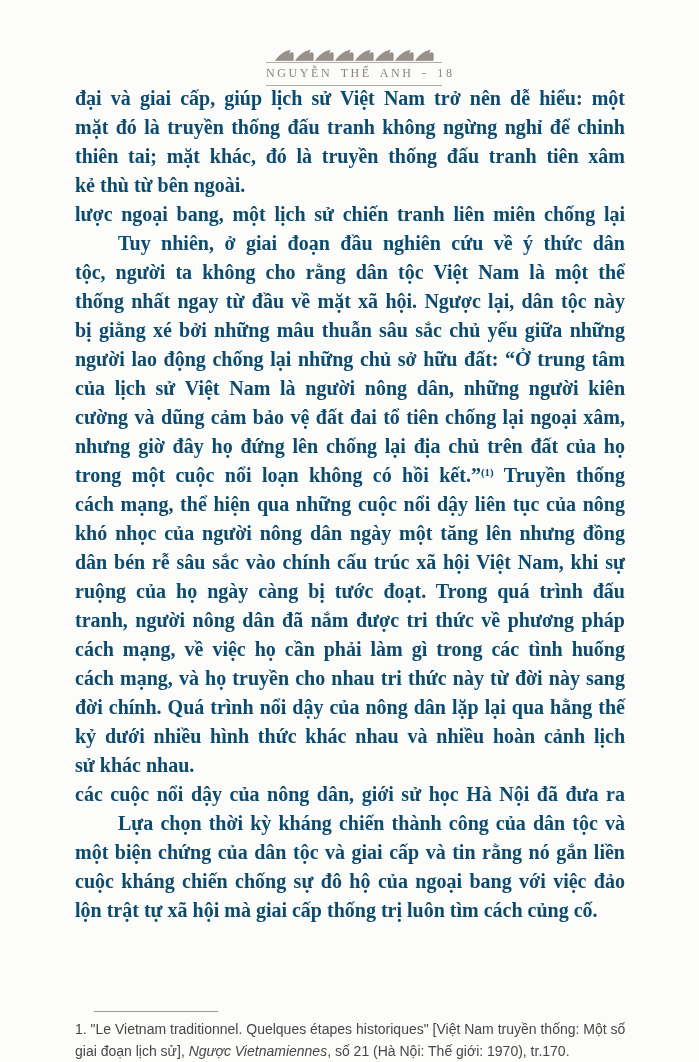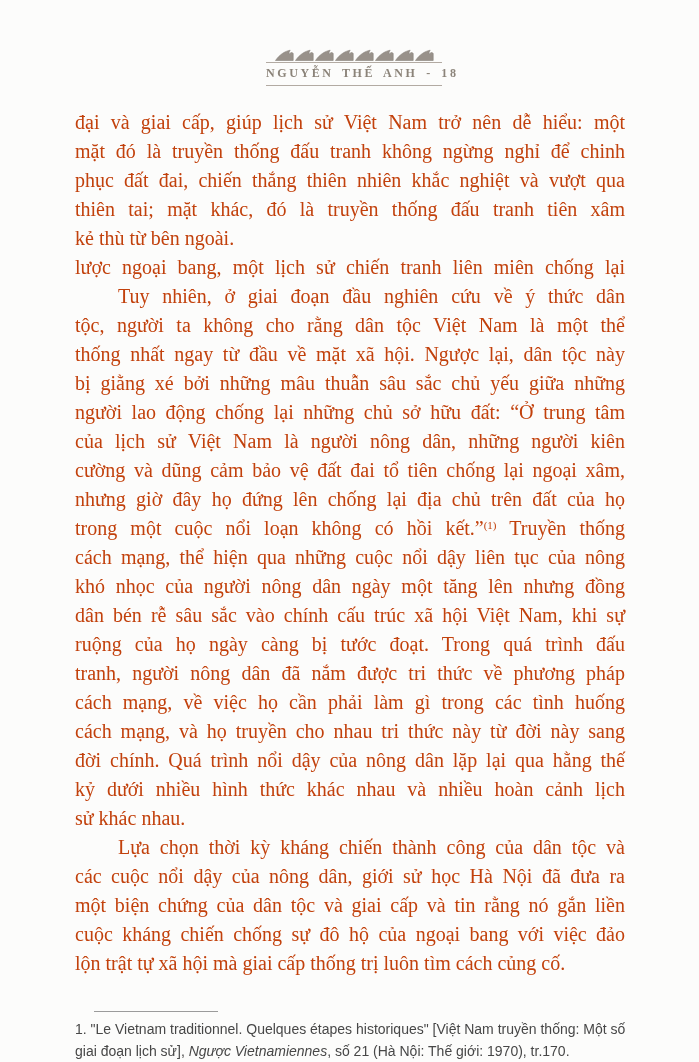--- a/index.html
+++ b/index.html
@@ -12,21 +12,20 @@
     overflow: hidden;
     margin: 0 auto;
   }
   
   .hdr {
     position: absolute;
     left: 266px;
     top: 47px;
     width: 176px;
     text-align: left;
-    font-weight: bold;
   }
   .leaves {
     display: flex;
     justify-content: center;
     align-items: flex-end;
     gap: 1px;
     height: 14px;
     margin-bottom: 1px;
   }
   .leaf { display: block; }
@@ -36,25 +35,26 @@
     letter-spacing: 2.6px;
     word-spacing: 3px;
     color: #8b8379;
     padding: 3px 0 4px 0;
     white-space: nowrap;
   }
   
   .bodytext {
     position: absolute;
     left: 75px;
-    top: 108px;
+    top: 84px;
     width: 550px;
     font-size: 20px;
     line-height: 29px;
-    color: #c2410c;
+    color: #0c4a6e;
+    font-weight: bold;
   }
   .line {
     text-align: justify;
     text-align-last: justify;
     height: 29px;
   }
   .line.last { text-align-last: left; }
   .line.indent { padding-left: 43px; }
   .line sup {
     font-size: 11px;
@@ -116,21 +116,20 @@
         </svg>
       </div>
     <div class="rule"></div>
     <div class="running">NGUYỄN THẾ ANH - 18</div>
     <div class="rule"></div>
   </div>
 
   <div class="bodytext">
       <div class="line">đại và giai cấp, giúp lịch sử Việt Nam trở nên dễ hiểu: một</div>
       <div class="line">mặt đó là truyền thống đấu tranh không ngừng nghỉ để chinh</div>
-      <div class="line">phục đất đai, chiến thắng thiên nhiên khắc nghiệt và vượt qua</div>
       <div class="line">thiên tai; mặt khác, đó là truyền thống đấu tranh tiên xâm</div>
       <div class="line last">kẻ thù từ bên ngoài.</div>
       <div class="line">lược ngoại bang, một lịch sử chiến tranh liên miên chống lại</div>
       <div class="line indent">Tuy nhiên, ở giai đoạn đầu nghiên cứu về ý thức dân</div>
       <div class="line">tộc, người ta không cho rằng dân tộc Việt Nam là một thể</div>
       <div class="line">thống nhất ngay từ đầu về mặt xã hội. Ngược lại, dân tộc này</div>
       <div class="line">bị giằng xé bởi những mâu thuẫn sâu sắc chủ yếu giữa những</div>
       <div class="line">người lao động chống lại những chủ sở hữu đất: “Ở trung tâm</div>
       <div class="line">của lịch sử Việt Nam là người nông dân, những người kiên</div>
       <div class="line">cường và dũng cảm bảo vệ đất đai tổ tiên chống lại ngoại xâm,</div>
@@ -139,22 +138,22 @@
       <div class="line">cách mạng, thể hiện qua những cuộc nổi dậy liên tục của nông</div>
       <div class="line">khó nhọc của người nông dân ngày một tăng lên nhưng đồng</div>
       <div class="line">dân bén rễ sâu sắc vào chính cấu trúc xã hội Việt Nam, khi sự</div>
       <div class="line">ruộng của họ ngày càng bị tước đoạt. Trong quá trình đấu</div>
       <div class="line">tranh, người nông dân đã nắm được tri thức về phương pháp</div>
       <div class="line">cách mạng, về việc họ cần phải làm gì trong các tình huống</div>
       <div class="line">cách mạng, và họ truyền cho nhau tri thức này từ đời này sang</div>
       <div class="line">đời chính. Quá trình nổi dậy của nông dân lặp lại qua hằng thế</div>
       <div class="line">kỷ dưới nhiều hình thức khác nhau và nhiều hoàn cảnh lịch</div>
       <div class="line last">sử khác nhau.</div>
+      <div class="line">các cuộc nổi dậy của nông dân, giới sử học Hà Nội đã đưa ra</div>
       <div class="line indent">Lựa chọn thời kỳ kháng chiến thành công của dân tộc và</div>
-      <div class="line">các cuộc nổi dậy của nông dân, giới sử học Hà Nội đã đưa ra</div>
       <div class="line">một biện chứng của dân tộc và giai cấp và tin rằng nó gắn liền</div>
       <div class="line">cuộc kháng chiến chống sự đô hộ của ngoại bang với việc đảo</div>
       <div class="line last">lộn trật tự xã hội mà giai cấp thống trị luôn tìm cách củng cố.</div>
     </div>
 
   <div class="fnrule"></div>
   <div class="footnote">
     <div class="fn-line">1. "Le Vietnam traditionnel. Quelques étapes historiques" [Việt Nam truyền thống: Một số</div>
     <div class="fn-line"><span>giai đoạn lịch sử], </span><em>Ngược Vietnamiennes</em><span>, số 21 (Hà Nội: Thế giới: 1970), tr.170.</span></div>
   </div>

